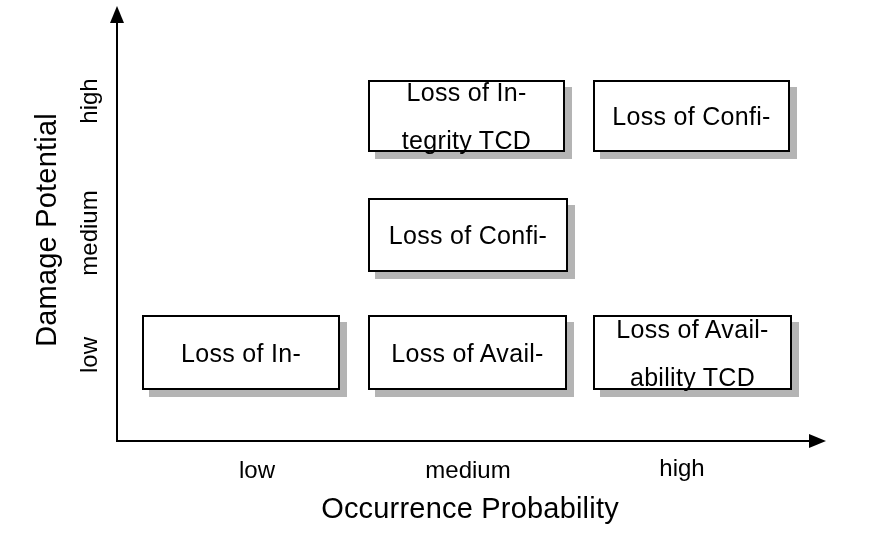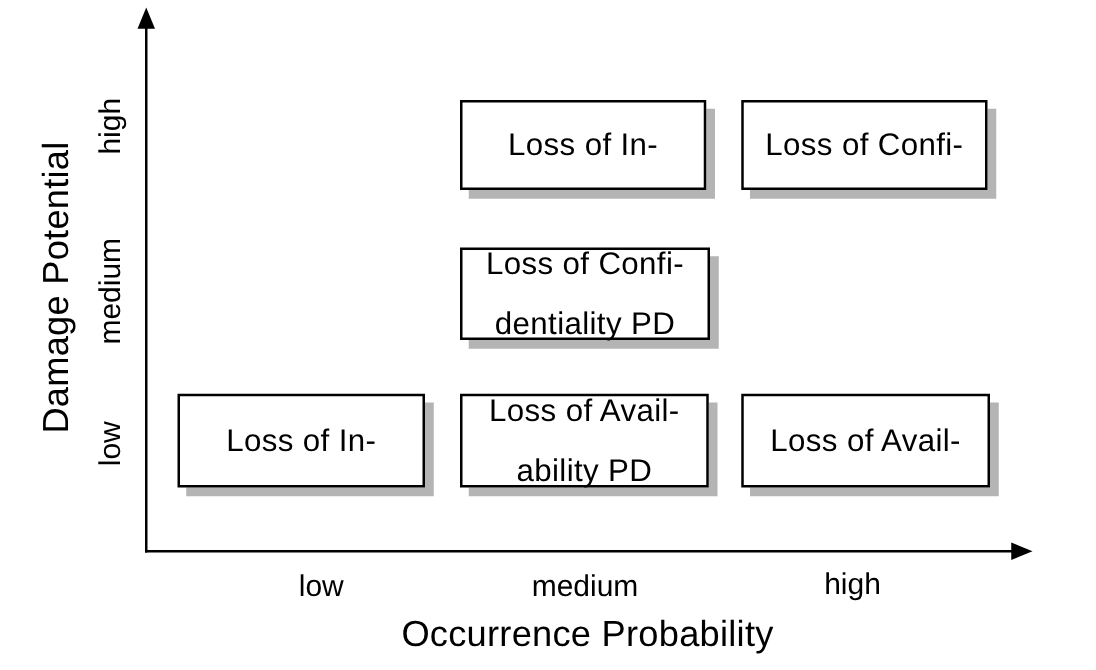--- a/index.html
+++ b/index.html
@@ -99,32 +99,32 @@
   </div>
   <div class="anchor tick x-tick-high">
     <span class="txt">high</span>
   </div>
   <div class="anchor axis-title x-title">
     <span class="txt">Occurrence Probability</span>
   </div>
 
   <div class="node node-0">
     <span>Loss of In-</span>
+    <span>tegrity TCD</span>
   </div>
   <div class="node node-1">
     <span>Loss of Confi-</span>
   </div>
   <div class="node node-2">
     <span>Loss of Confi-</span>
-    <span>dentiality PD</span>
   </div>
   <div class="node node-3">
     <span>Loss of In-</span>
   </div>
   <div class="node node-4">
     <span>Loss of Avail-</span>
-    <span>ability PD</span>
   </div>
   <div class="node node-5">
     <span>Loss of Avail-</span>
+    <span>ability TCD</span>
   </div>
 
 </div>
 
 </body></html>

